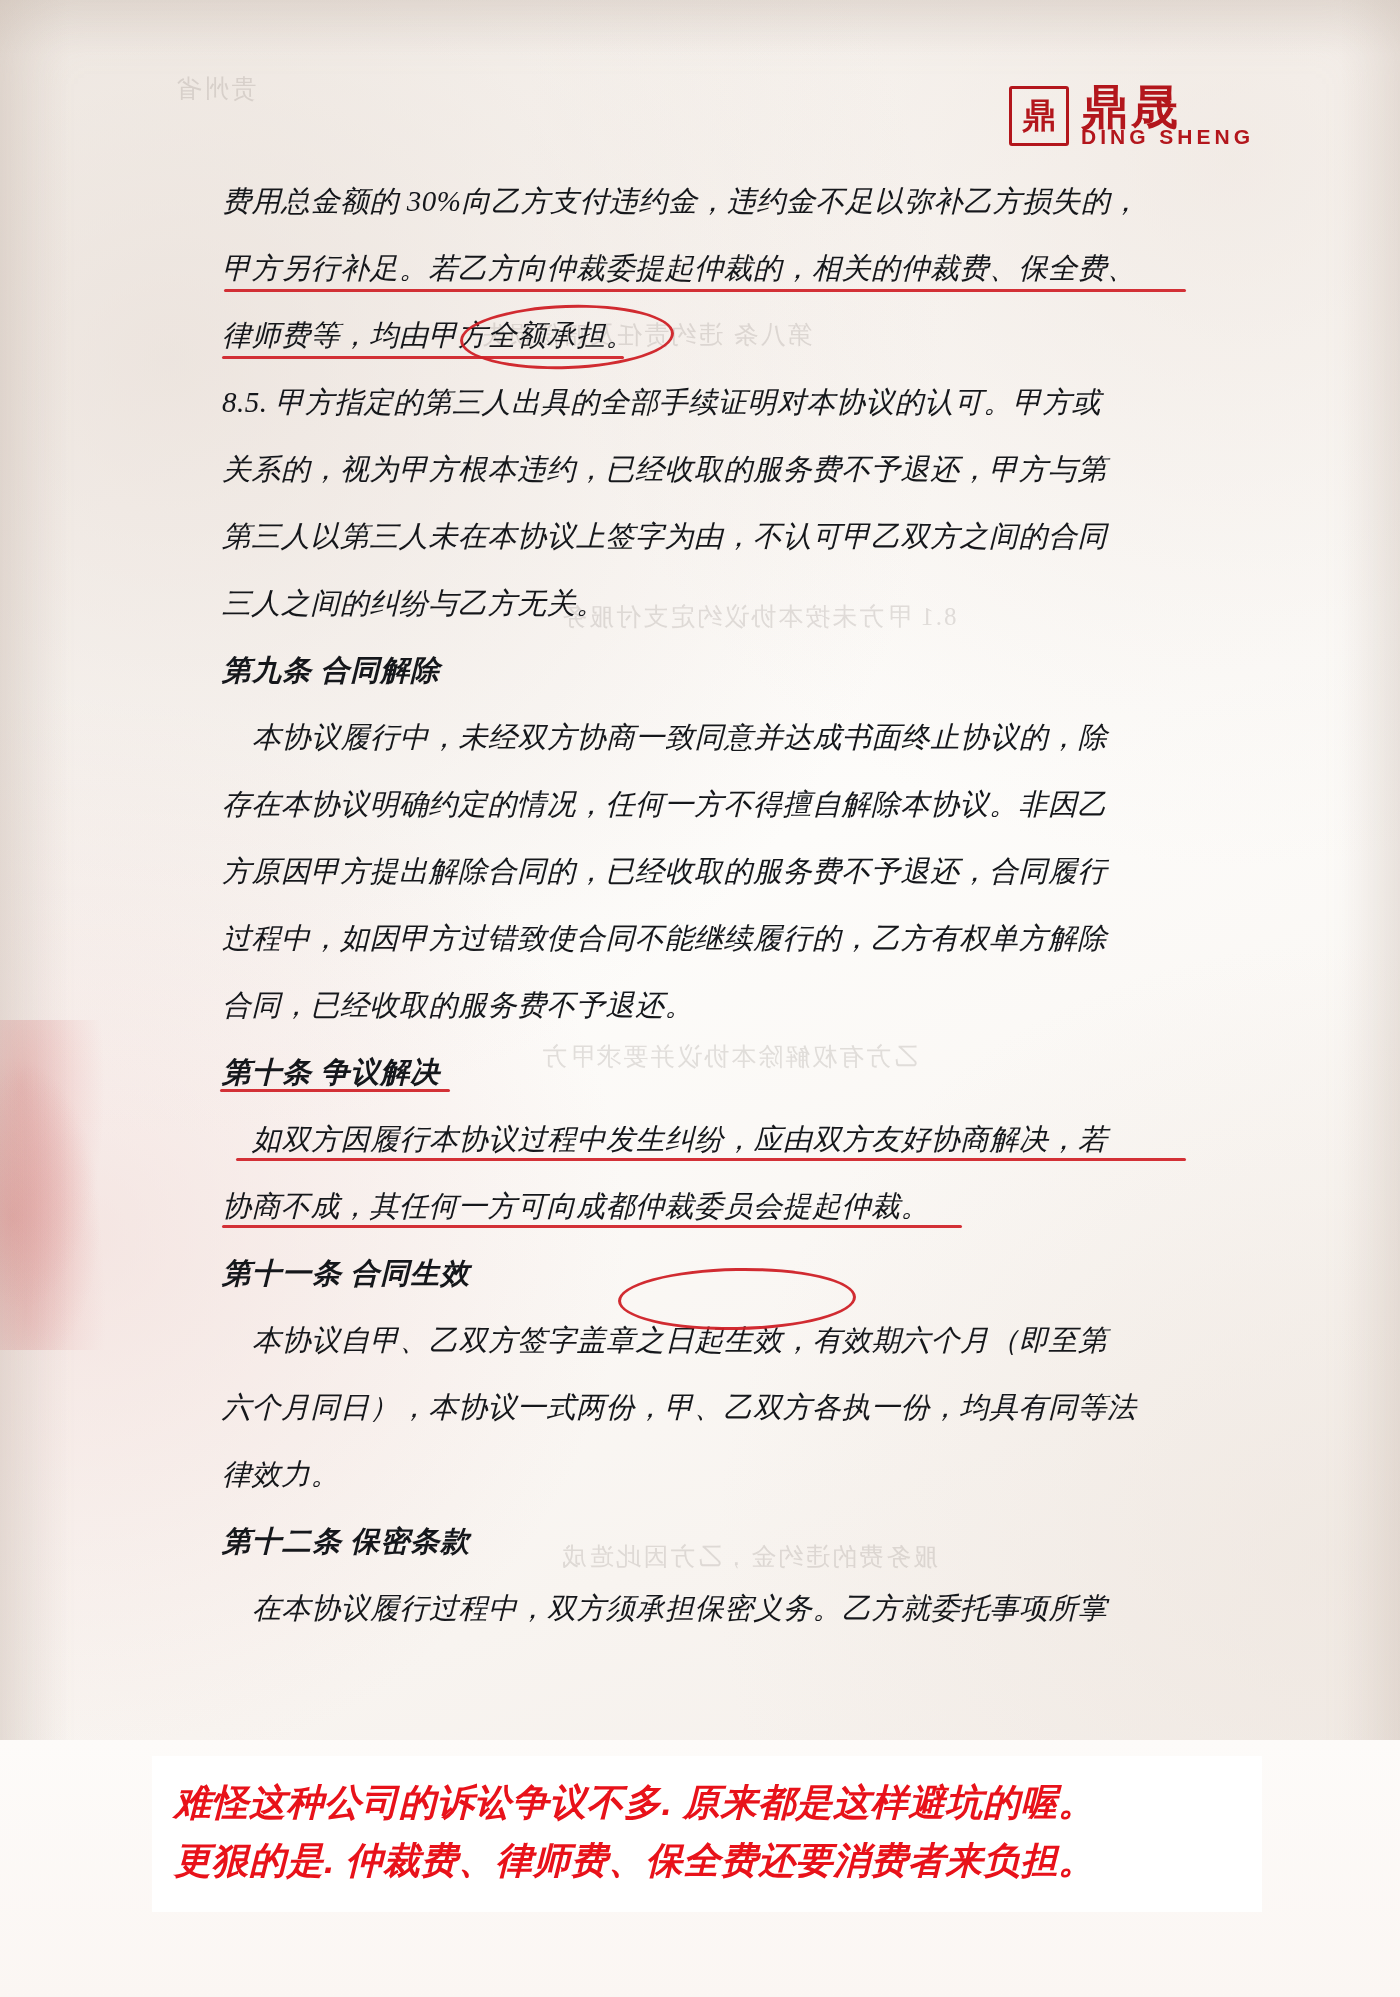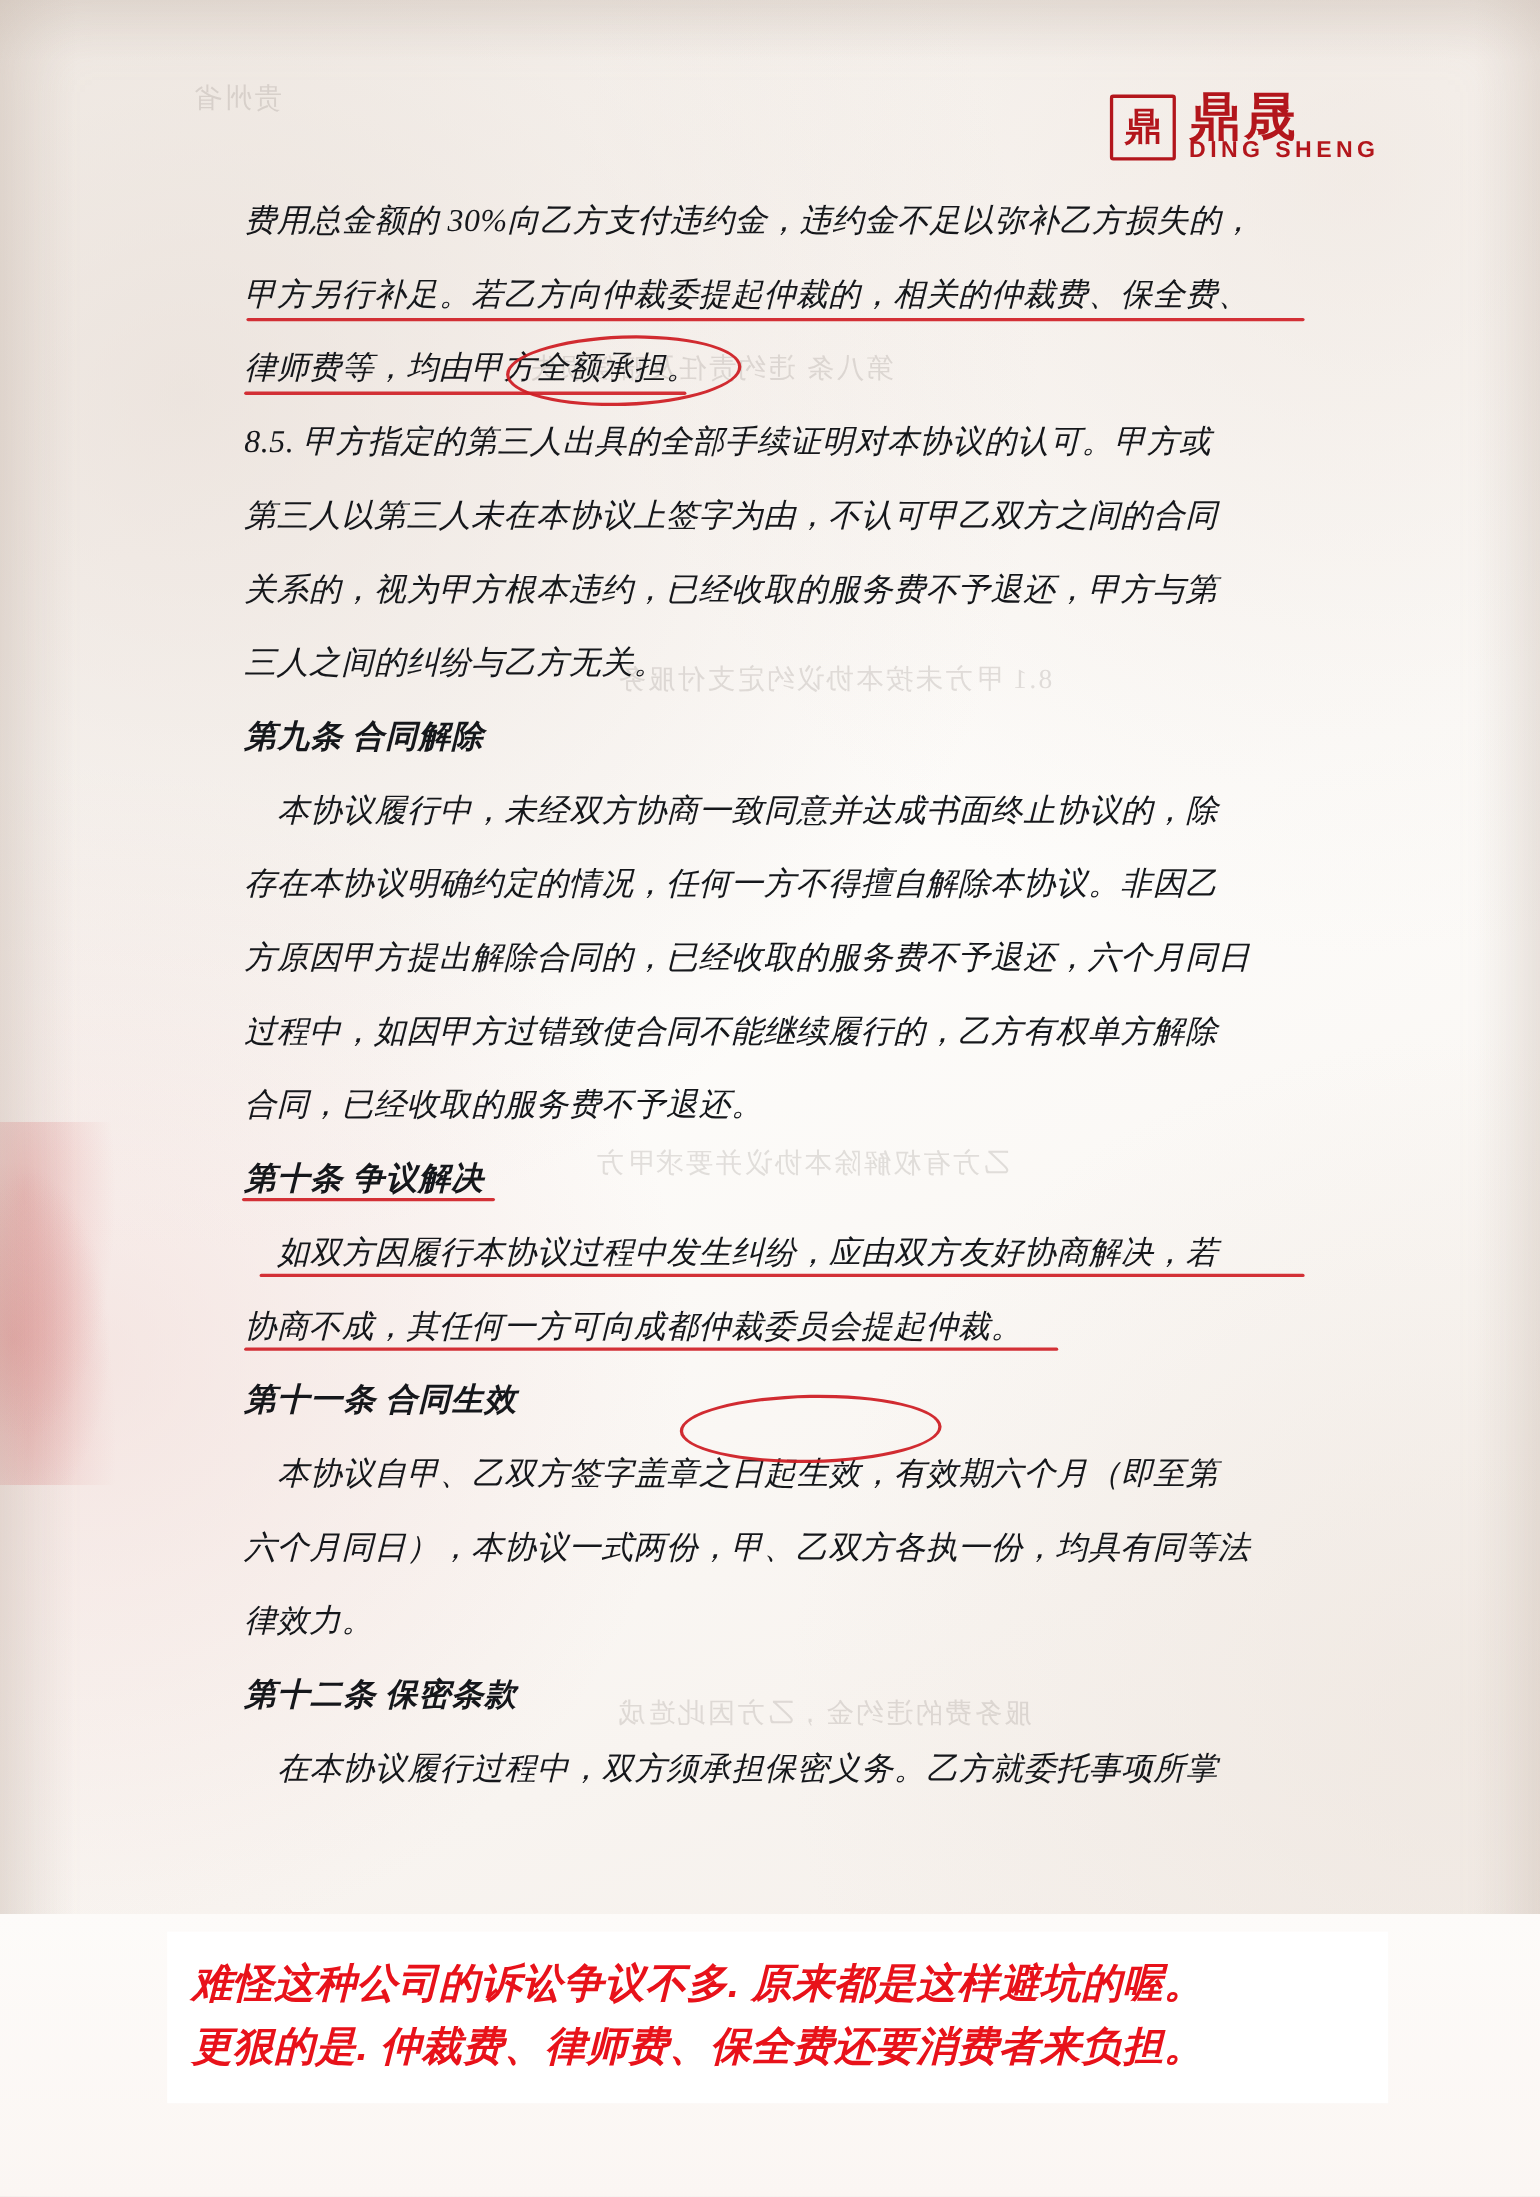--- a/index.html
+++ b/index.html
@@ -206,29 +206,29 @@
   </div>
 
   <div class="doc">
     <div class="line">费用总金额的 30%向乙方支付违约金，违约金不足以弥补乙方损失的，</div>
 
     <div class="line">甲方另行补足。若乙方向仲裁委提起仲裁的，相关的仲裁费、保全费、<span class="uline" style="left:2px; top:54px; width:962px;"></span></div>
 
     <div class="line">律师费等，均由甲方全额承担。<span class="uline" style="left:0px; top:54px; width:402px;"></span></div>
 
     <div class="line">8.5.  甲方指定的第三人出具的全部手续证明对本协议的认可。甲方或</div>
+    <div class="line">关系的，视为甲方根本违约，已经收取的服务费不予退还，甲方与第</div>
     <div class="line">第三人以第三人未在本协议上签字为由，不认可甲乙双方之间的合同</div>
-    <div class="line">关系的，视为甲方根本违约，已经收取的服务费不予退还，甲方与第</div>
     <div class="line">三人之间的纠纷与乙方无关。</div>
 
     <div class="line heading">第九条  合同解除</div>
 
     <div class="line indent-sm">本协议履行中，未经双方协商一致同意并达成书面终止协议的，除</div>
     <div class="line">存在本协议明确约定的情况，任何一方不得擅自解除本协议。非因乙</div>
-    <div class="line">方原因甲方提出解除合同的，已经收取的服务费不予退还，六个月同日</div>
+    <div class="line">方原因甲方提出解除合同的，已经收取的服务费不予退还，合同履行</div>
     <div class="line">过程中，如因甲方过错致使合同不能继续履行的，乙方有权单方解除</div>
     <div class="line">合同，已经收取的服务费不予退还。</div>
 
     <div class="line heading">第十条  争议解决<span class="uline thin" style="left:-2px; top:50px; width:230px;"></span></div>
 
     <div class="line indent-sm">如双方因履行本协议过程中发生纠纷，应由双方友好协商解决，若<span class="uline" style="left:14px; top:52px; width:950px;"></span></div>
 
     <div class="line">协商不成，其任何一方可向成都仲裁委员会提起仲裁。<span class="uline" style="left:0px; top:52px; width:740px;"></span></div>
 
     <div class="line heading">第十一条  合同生效</div>

